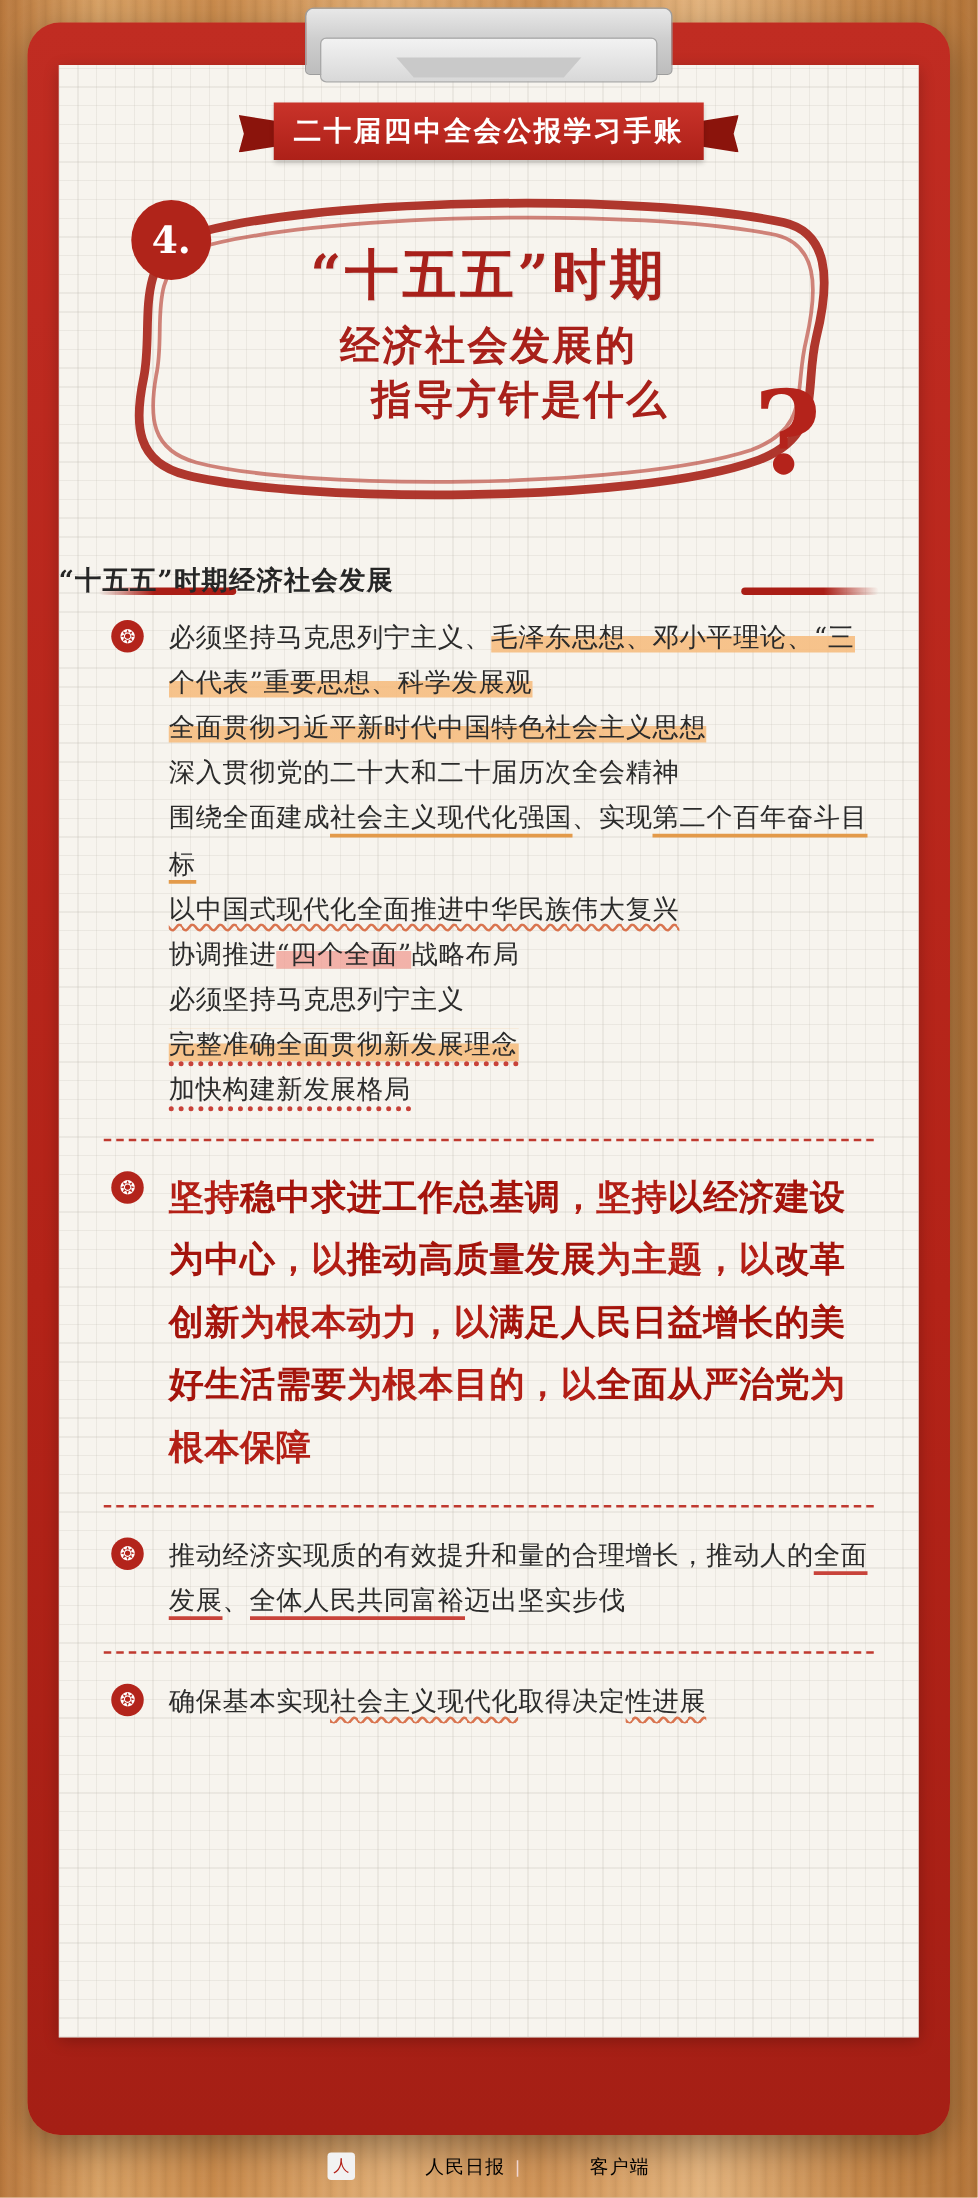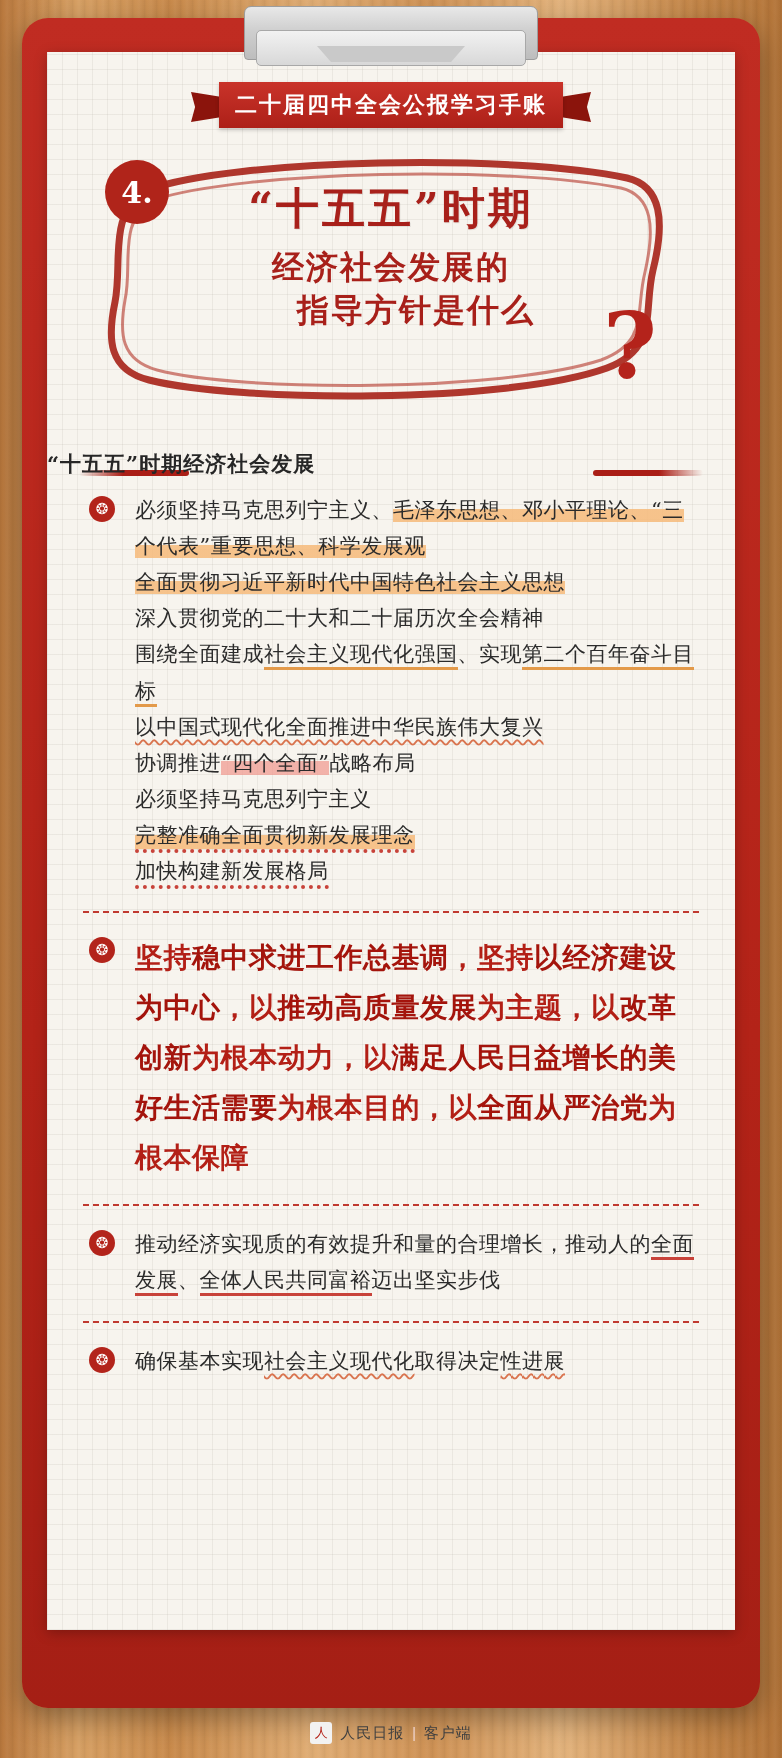--- a/index.html
+++ b/index.html
@@ -165,23 +165,24 @@
     text-align: center;
   }
   .t-line1 {
     font-family: "DejaVu Serif", serif;
     font-size: 43px;
     font-weight: bold;
     color: #a8201a;
     letter-spacing: 3px;
     margin-bottom: 8px;
     text-shadow: 1px 1px 0 rgba(0,0,0,0.08);
+    margin-top: 11px;
   }
   .t-line2, .t-line3 {
-    font-family: Liberation Sans, sans-serif;
+    font-family: Liberation Mono, monospace;
     font-size: 32px;
     font-weight: bold;
     color: #a8201a;
     letter-spacing: 2px;
     line-height: 1.35;
   }
   .t-line3 { padding-left: 50px; }
 
   .qmark {
     position: absolute;
@@ -291,24 +292,25 @@
     background: #f2f2f2;
     border-radius: 3px;
     color: #b31f16;
     font-size: 13px;
     display: flex;
     align-items: center;
     justify-content: center;
     font-family: "DejaVu Serif", serif;
   }
   .footer-text {
-    color: #404040;
+    color: #000000;
     font-size: 15px;
     letter-spacing: 1px;
     font-family: "DejaVu Serif", serif;
+    margin-left: 48px;
   }
   .footer-sep { color: #f0d6d2; font-size: 14px; }
 </style>
 </head>
 <body>
 
 <div class="wood-bg"></div>
 
 <div class="board"></div>
 

